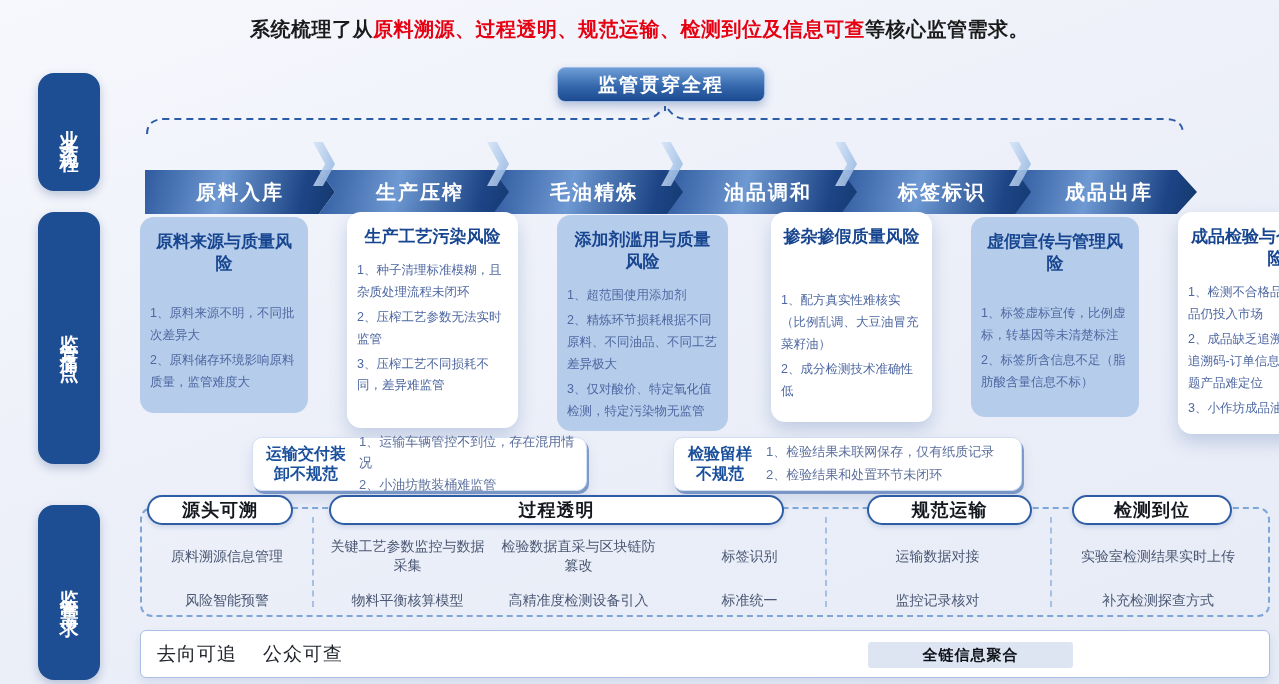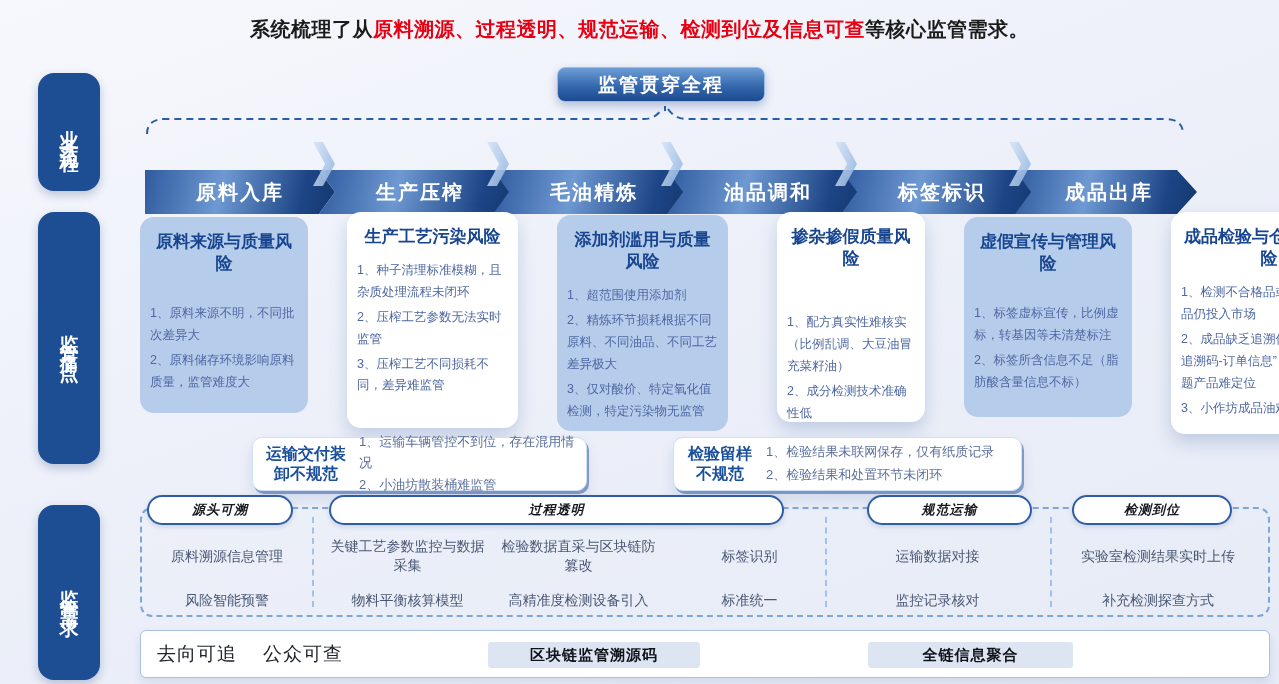--- a/index.html
+++ b/index.html
@@ -60,21 +60,21 @@
     clip-path:polygon(0 0,45% 0,100% 50%,45% 100%,0 100%,55% 50%);
   }
   
   .cards{position:absolute;left:140px;top:212px;width:1052px;display:flex;gap:37px;}
   .pc{border-radius:14px;padding:14px 10px;box-sizing:border-box;flex:none;}
   .pc.light{background:#b6cceb;}
   .pc.white{background:#ffffff;box-shadow:0 8px 18px rgba(40,80,150,.22);}
   .pc.c1{width:168px;height:196px;margin-top:5px;}
   .pc.c2{width:171px;height:216px;margin-left:2px;}
   .pc.c3{width:171px;height:216px;margin-top:3px;margin-left:2px;}
-  .pc.c4{width:148px;height:210px;margin-left:12px;}
+  .pc.c4{width:161px;height:210px;margin-left:6px;}
   .pc.c5{width:168px;height:200px;margin-top:5px;margin-left:2px;}
   .pc.c6{width:196px;height:222px;margin-left:2px;}
   .pc-title{font-size:17px;font-weight:800;color:#17458f;text-align:center;line-height:1.3;}
   .pc-items{margin-top:12px;}
   .pc.loose .pc-items{margin-top:28px;}
   .pc.xloose .pc-items{margin-top:42px;}
   .pc-items p{margin:0 0 3px;font-size:12.5px;color:#4f68a2;line-height:1.75;text-align:left;}
   
   .ic{
     position:absolute;top:437px;height:54px;background:#fff;border-radius:10px;
@@ -90,23 +90,22 @@
   .ic-items p{margin:2px 0;font-size:13px;color:#5b6f9d;line-height:1.6;}
   
   .needs{
     position:absolute;left:140px;top:507px;width:1130px;height:110px;
     border:2px dashed #7fa6d8;border-radius:12px;box-sizing:border-box;
   }
   .npill{
     position:absolute;top:-14px;height:30px;background:#fff;
     border:2px solid #2e5da6;border-radius:15px;box-sizing:border-box;
     display:flex;align-items:center;justify-content:center;
-    font-weight:800;font-size:13px;color:#15181f;letter-spacing:1px;
+    font-weight:800;font-size:18px;color:#15181f;letter-spacing:1px;
     box-shadow:0 2px 5px rgba(40,80,150,.18);
-    font-style:italic;
   }
   .npill.h1{left:5px;width:146px;}
   .npill.h2{left:187px;width:455px;}
   .npill.h3{left:725px;width:165px;}
   .npill.h4{left:930px;width:160px;}
   .nsep{position:absolute;top:8px;bottom:8px;border-left:2px dashed #a6c0e5;}
   .nsep.v1{left:170px;}.nsep.v2{left:683px;}.nsep.v3{left:908px;}
   .ncol{position:absolute;top:0;height:100%;display:grid;grid-template-rows:54px 34px;align-items:center;padding-top:20px;box-sizing:border-box;}
   .ncol.k1{left:0;width:170px;}
   .ncol.k2{left:180px;width:513px;grid-template-columns:1fr 1fr 1fr;}
@@ -264,17 +263,16 @@
       <div class="nitem">实验室检测结果实时上传</div>
       <div class="nitem">补充检测探查方式</div>
     </div>
   </div>
 
   <div class="footer">
     <div class="f-left">
       <span>去向可追</span>
       <span>公众可查</span>
     </div>
-    <div class="chip ch1">区块链监管溯源码</div>
     <div class="chip ch2">全链信息聚合</div>
   </div>
 
 </div>
 
 </body></html>

